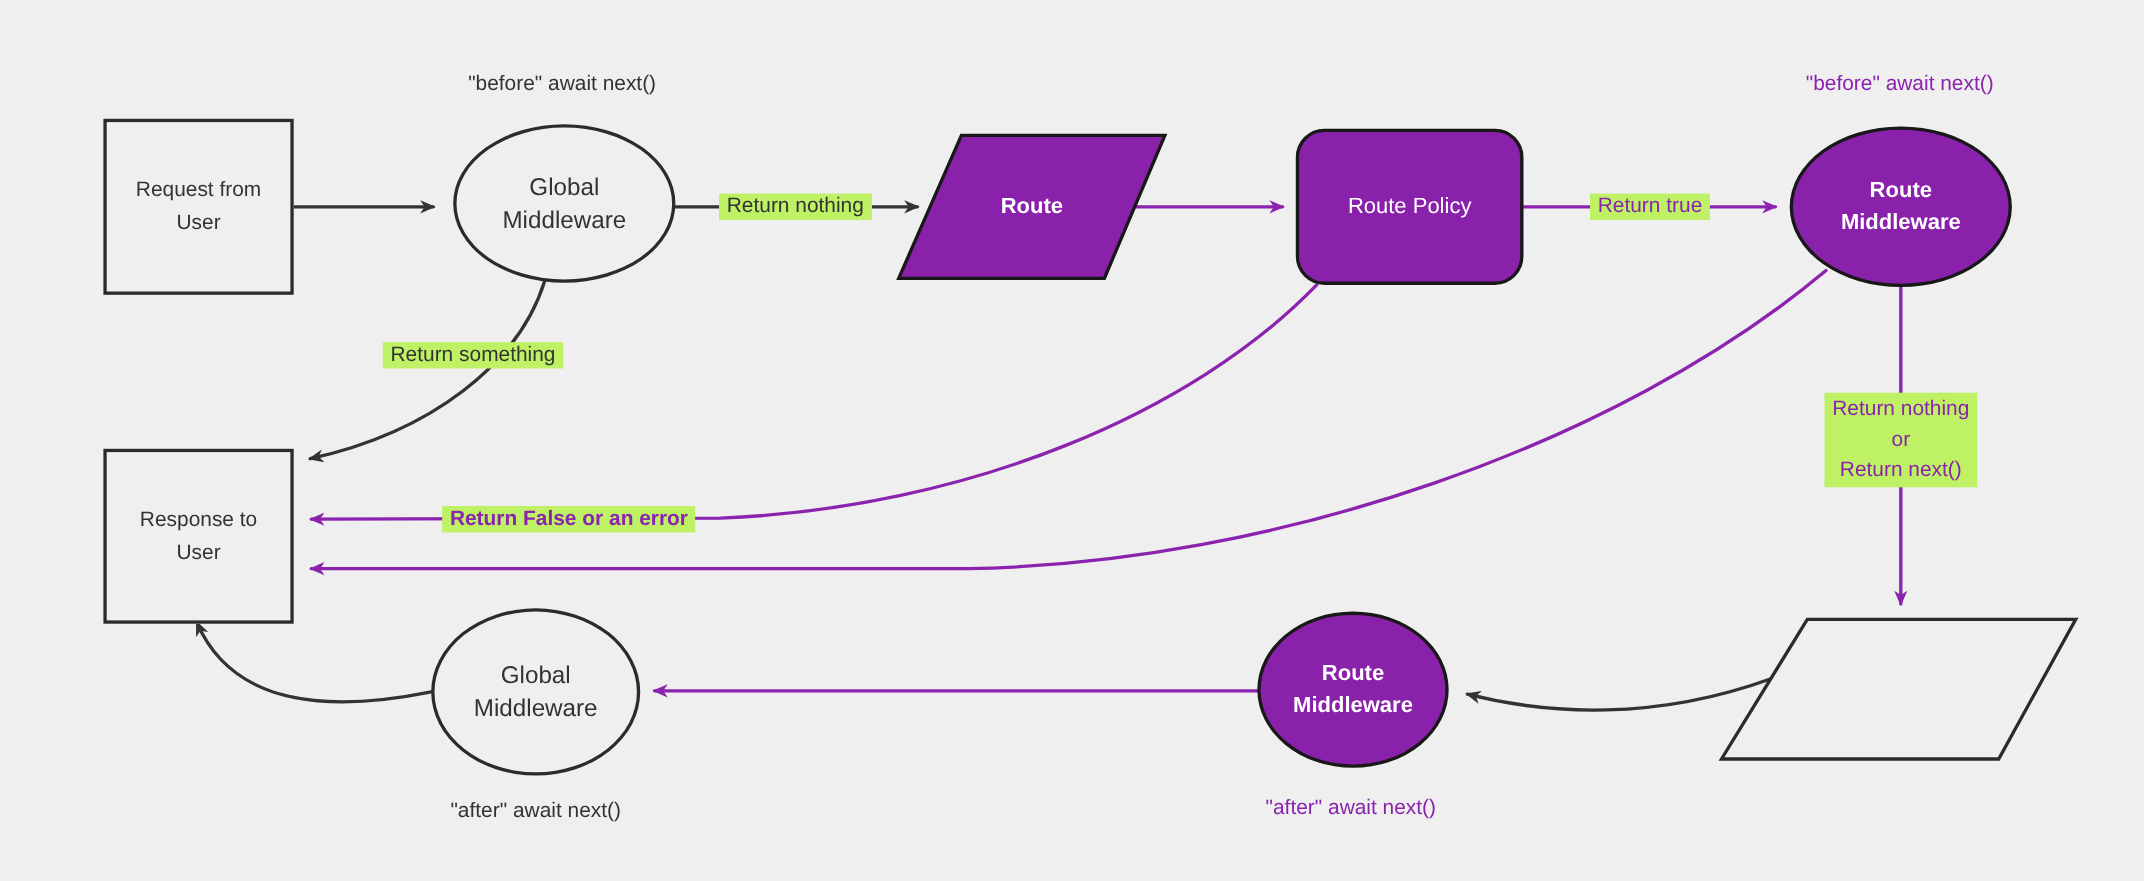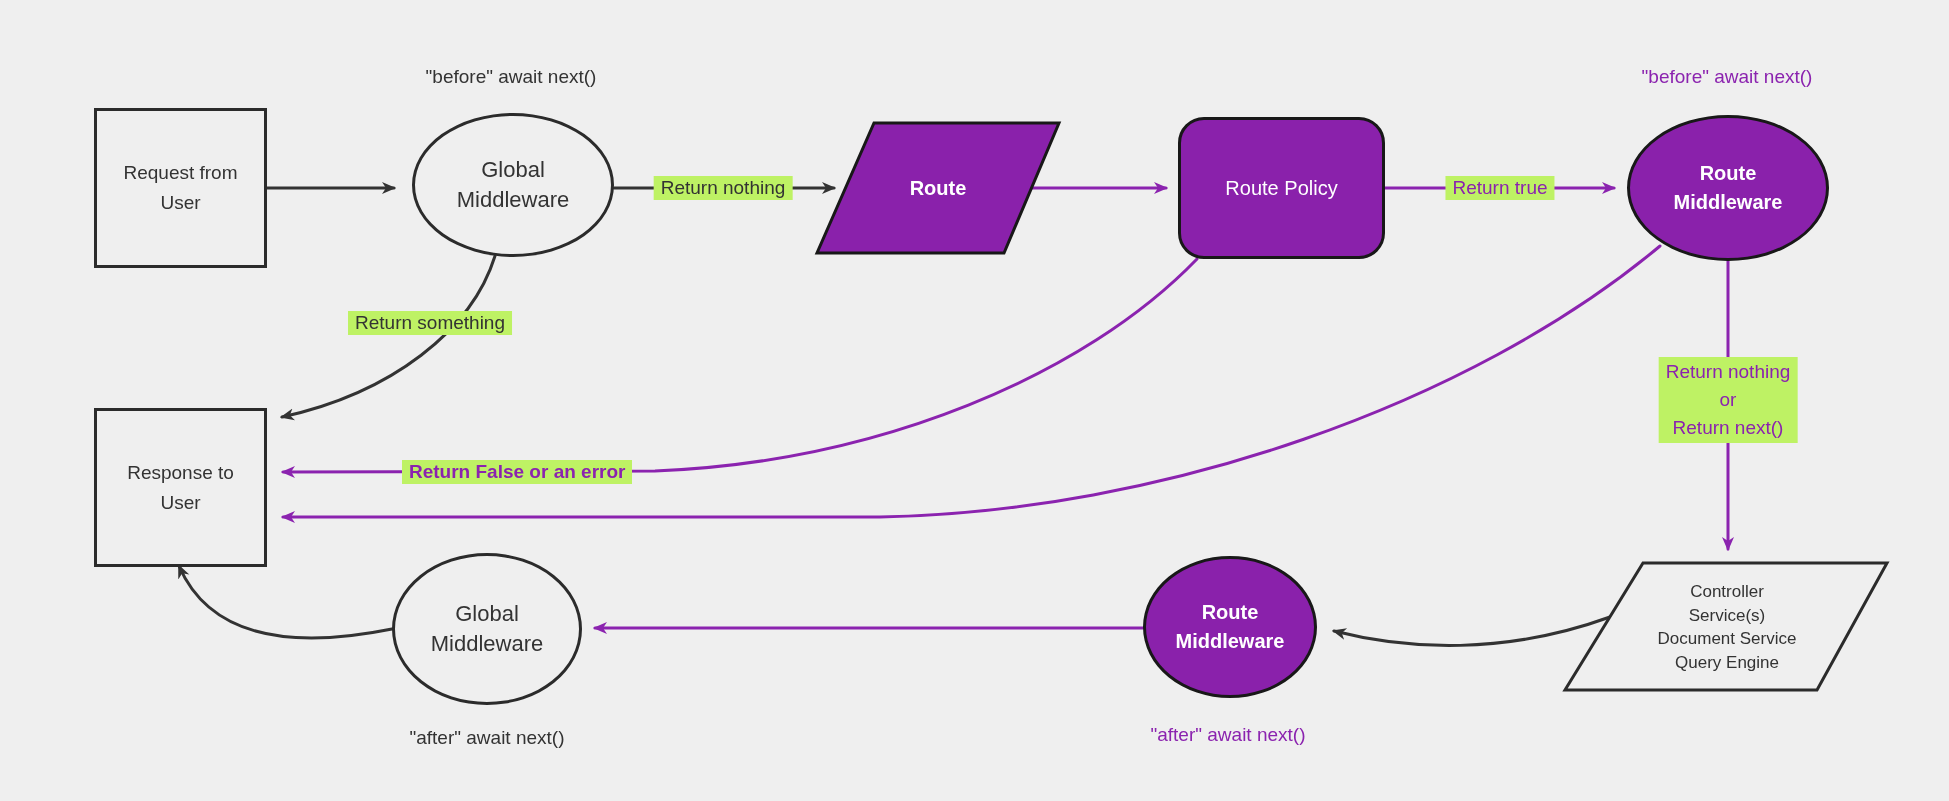--- a/index.html
+++ b/index.html
@@ -89,24 +89,20 @@
   <div class="node ellipse" style="left:392px;top:553px;width:190px;height:152px;">
     <span class="bind-text">Global
 Middleware</span>
   </div>
 
   <div class="node ellipse purple" style="left:1143px;top:556px;width:174px;height:142px;">
     <span class="bind-text">Route
 Middleware</span>
   </div>
 
-  <div class="shape-label controller-label" style="left:1727px;top:627px;">Controller
-Service(s)
-Document Service
-Query Engine</div>
 
   <div class="lbl center dark" style="left:511px;top:77px;">"before" await next()</div>
 
   <div class="lbl center purple" style="left:1727px;top:77px;">"before" await next()</div>
 
   <div class="lbl center dark mask" style="left:723px;top:188px;">Return nothing</div>
 
   <div class="lbl center purple mask" style="left:1500px;top:188px;text-align:center;">Return true</div>
 
   <div class="lbl center dark mask" style="left:430px;top:323px;">Return something</div>

